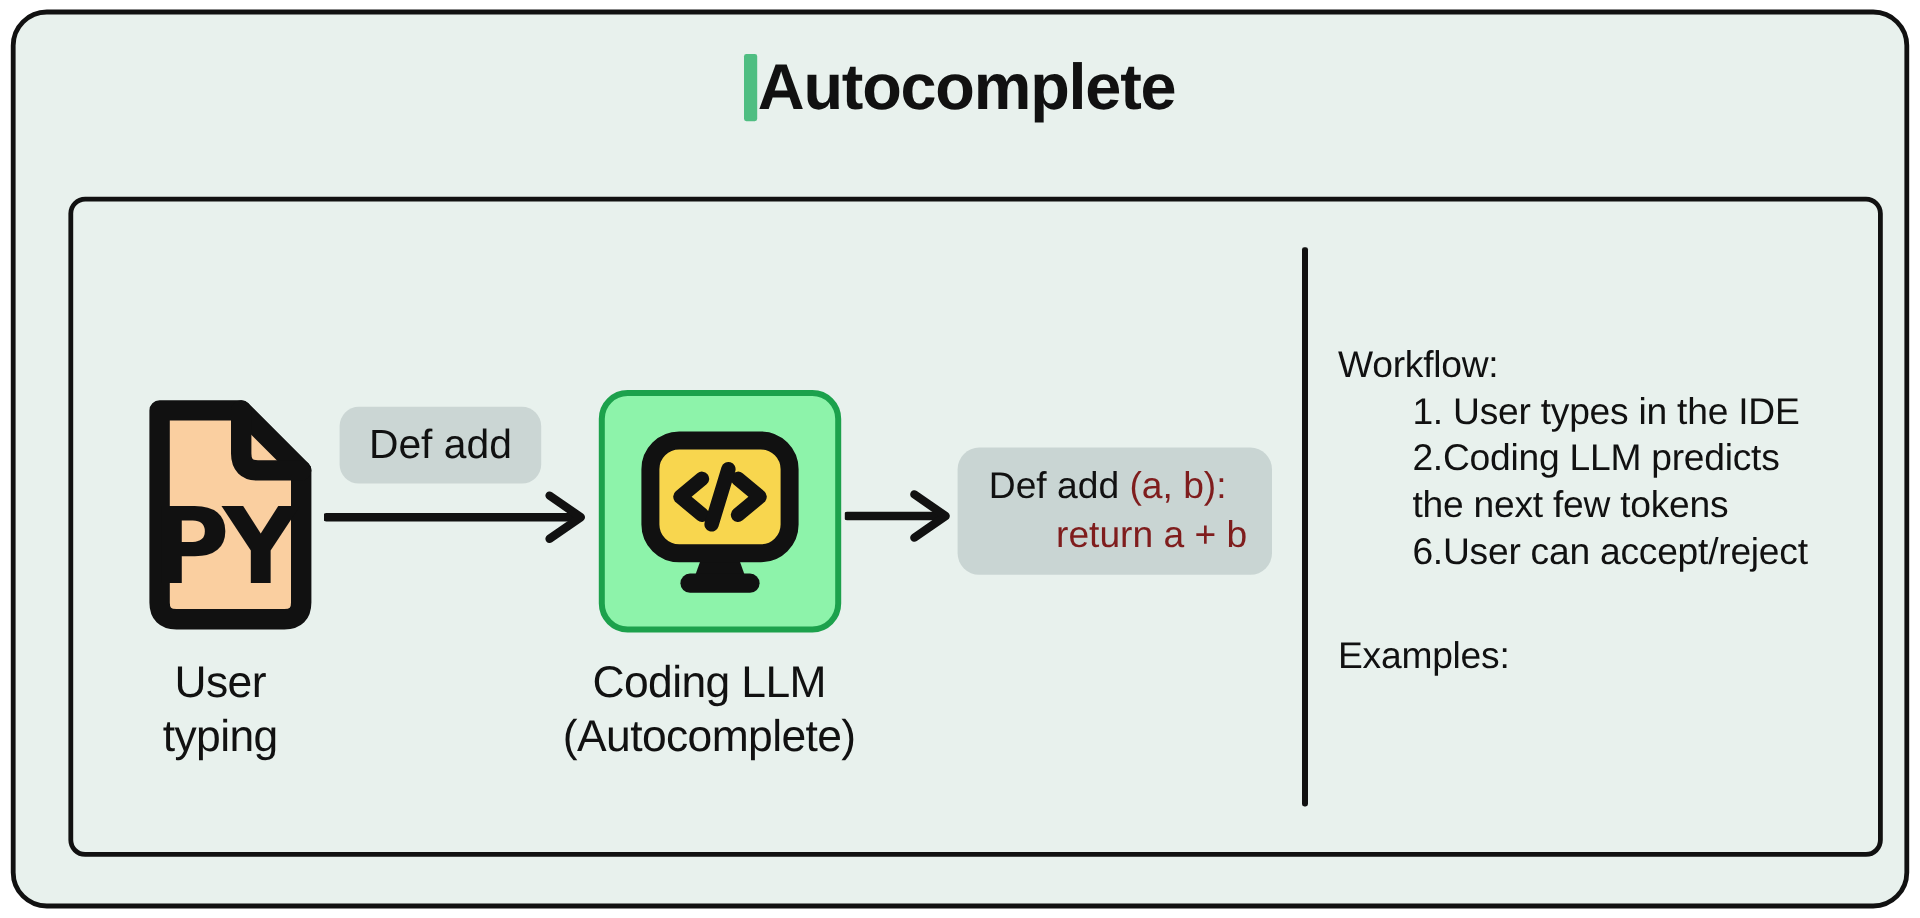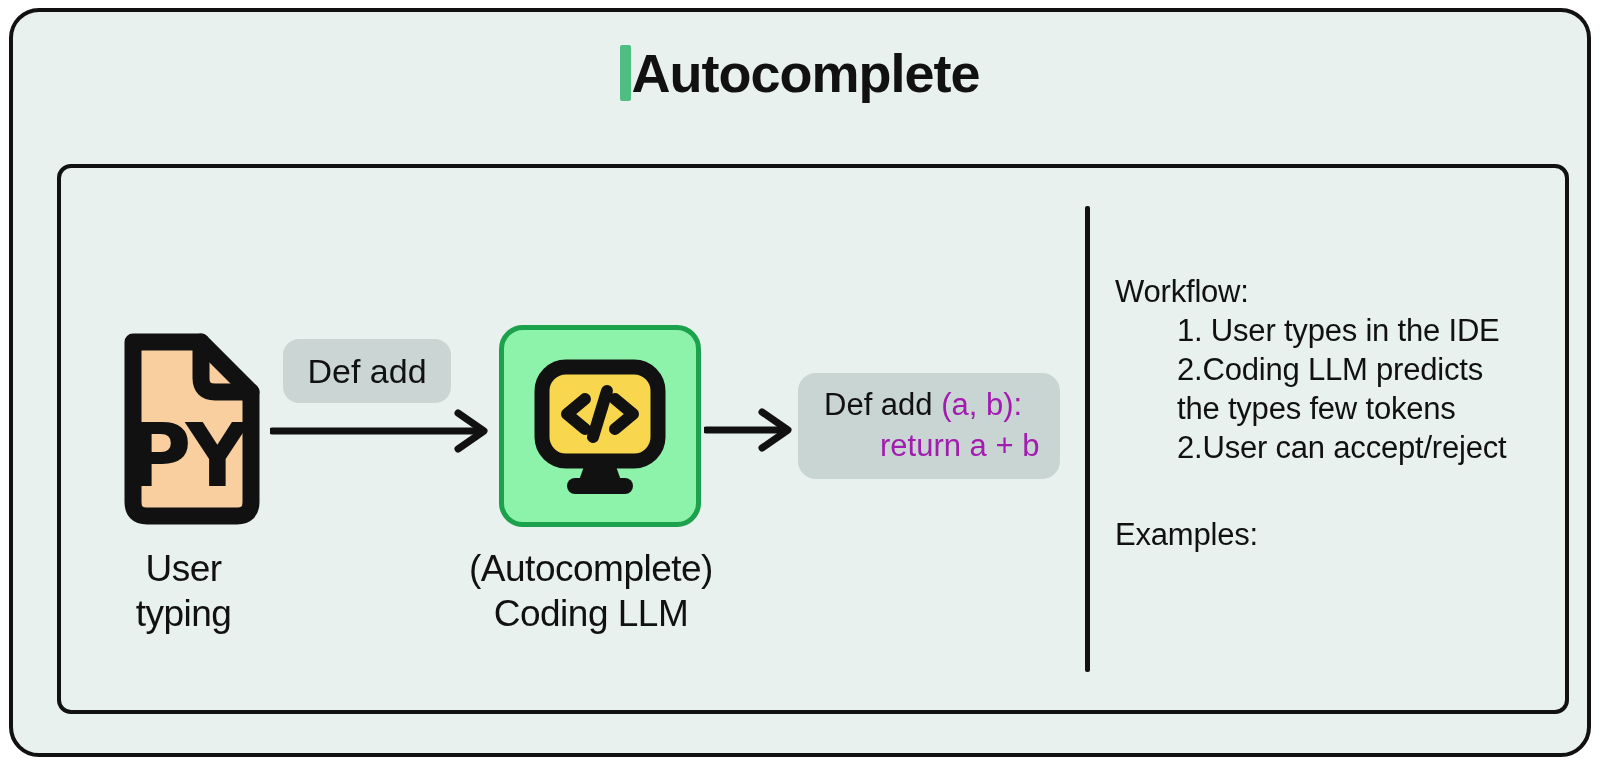--- a/index.html
+++ b/index.html
@@ -49,30 +49,30 @@
     box-sizing:border-box;display:flex;align-items:center;justify-content:center;
   }
   .monitor-icon{width:150px;height:150px;margin-top:6px;}
 
   .output-chip{
     position:absolute;left:737px;top:205px;width:262px;height:106px;
     background:#c9d5d3;border-radius:18px;box-sizing:border-box;
     padding:11px 0 0 26px;font-size:31px;line-height:41px;
   }
   .typed{color:#111;}
-  .suggested{color:#a21caf;}
+  .suggested{color:#7f1d1d;}
   .output-line2{margin-left:56px;}
 
   .divider{
     position:absolute;left:1024px;top:38px;width:5px;height:466px;
     background:#111;border-radius:2px;
   }
 
   .notes{
-    position:absolute;left:1054px;top:104px;width:450px;
+    position:absolute;left:1054px;top:116px;width:450px;
     font-size:31px;line-height:39px;color:#111;letter-spacing:-0.2px;
   }
   .notes .heading{margin:0;}
   .notes .indented{margin-left:62px;}
   .notes .section-gap{height:48px;}
 </style>
 </head>
 <body>
 
 <div class="stage">
@@ -110,43 +110,43 @@
           <path d="M62 104 L52 132 H98 L88 104 Z" fill="#111"></path>
           <rect x="42" y="124" width="66" height="16" rx="8" fill="#111"></rect>
           <rect x="17" y="13" width="116" height="94" rx="24" fill="#f8d64e" stroke="#111" stroke-width="15"></rect>
           <polyline points="60,45 42,60 60,75" fill="none" stroke="#111" stroke-width="12" stroke-linecap="round" stroke-linejoin="round"></polyline>
           <polyline points="90,45 108,60 90,75" fill="none" stroke="#111" stroke-width="12" stroke-linecap="round" stroke-linejoin="round"></polyline>
           <line x1="82" y1="37" x2="68" y2="83" stroke="#111" stroke-width="12" stroke-linecap="round"></line>
         </svg>
       </div>
 
       <div class="node-label model-label">
+        <div>Coding LLM</div>
         <div>(Autocomplete)</div>
-        <div>Coding LLM</div>
       </div>
 
       <svg class="arrow arrow-2" width="92" height="44" viewBox="0 0 92 44">
         <line x1="2" y1="22" x2="78" y2="22" stroke="#111" stroke-width="7" stroke-linecap="round"></line>
         <polyline points="58,4 84,22 58,40" fill="none" stroke="#111" stroke-width="7" stroke-linecap="round" stroke-linejoin="round"></polyline>
       </svg>
 
       <div class="output-chip">
         <div>
           <span class="typed">Def add</span><span class="suggested"> (a, b):</span>
         </div>
         <div class="suggested output-line2">return a + b</div>
       </div>
 
       <div class="divider"></div>
 
       <div class="notes">
         <div class="heading">Workflow:</div>
         <div class="indented">1. User types in the IDE</div>
         <div class="indented">2.Coding LLM predicts</div>
-        <div class="indented">the types few tokens</div>
-        <div class="indented">2.User can accept/reject</div>
+        <div class="indented">the next few tokens</div>
+        <div class="indented">6.User can accept/reject</div>
         <div class="section-gap"></div>
         <div class="heading">Examples:</div>
       </div>
 
     </div>
   </div>
 </div>
 
 </body></html>

